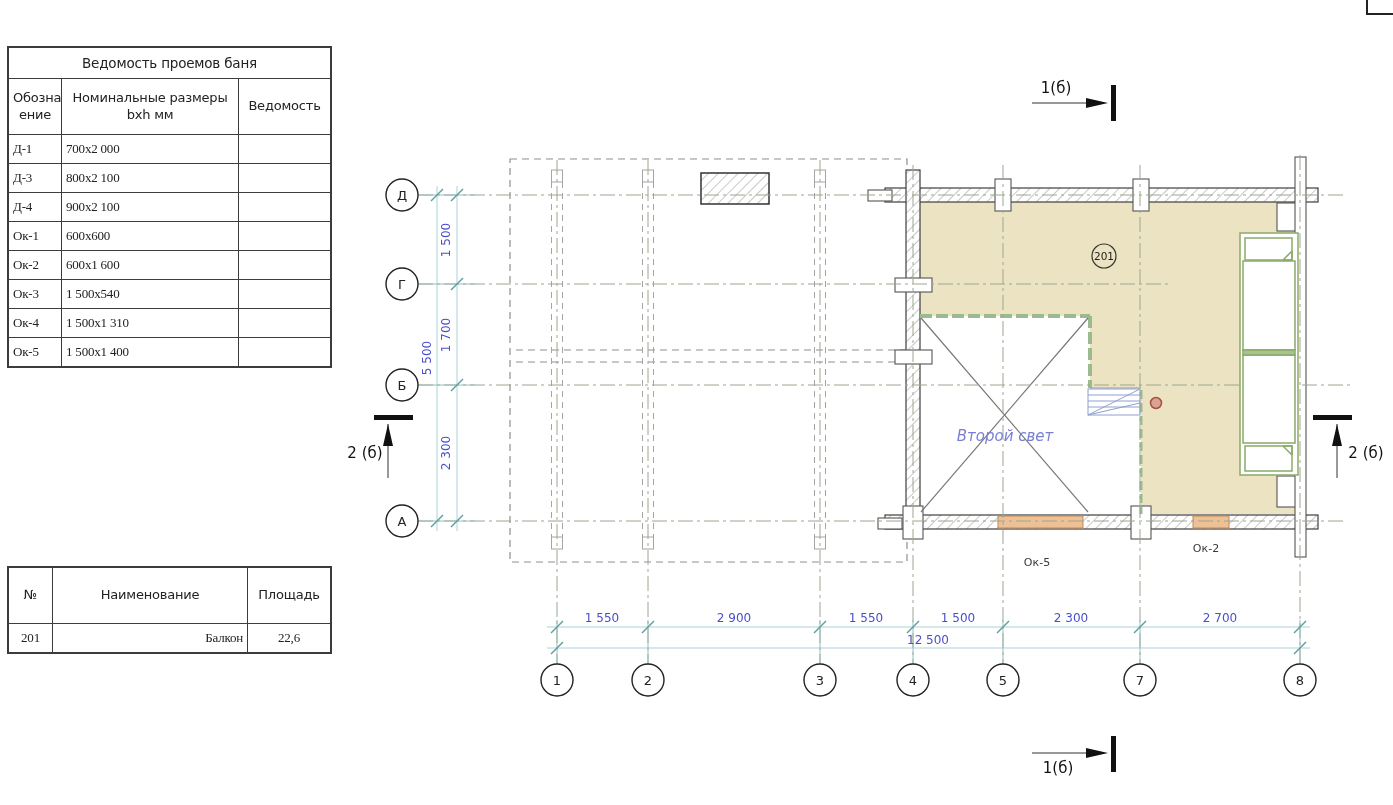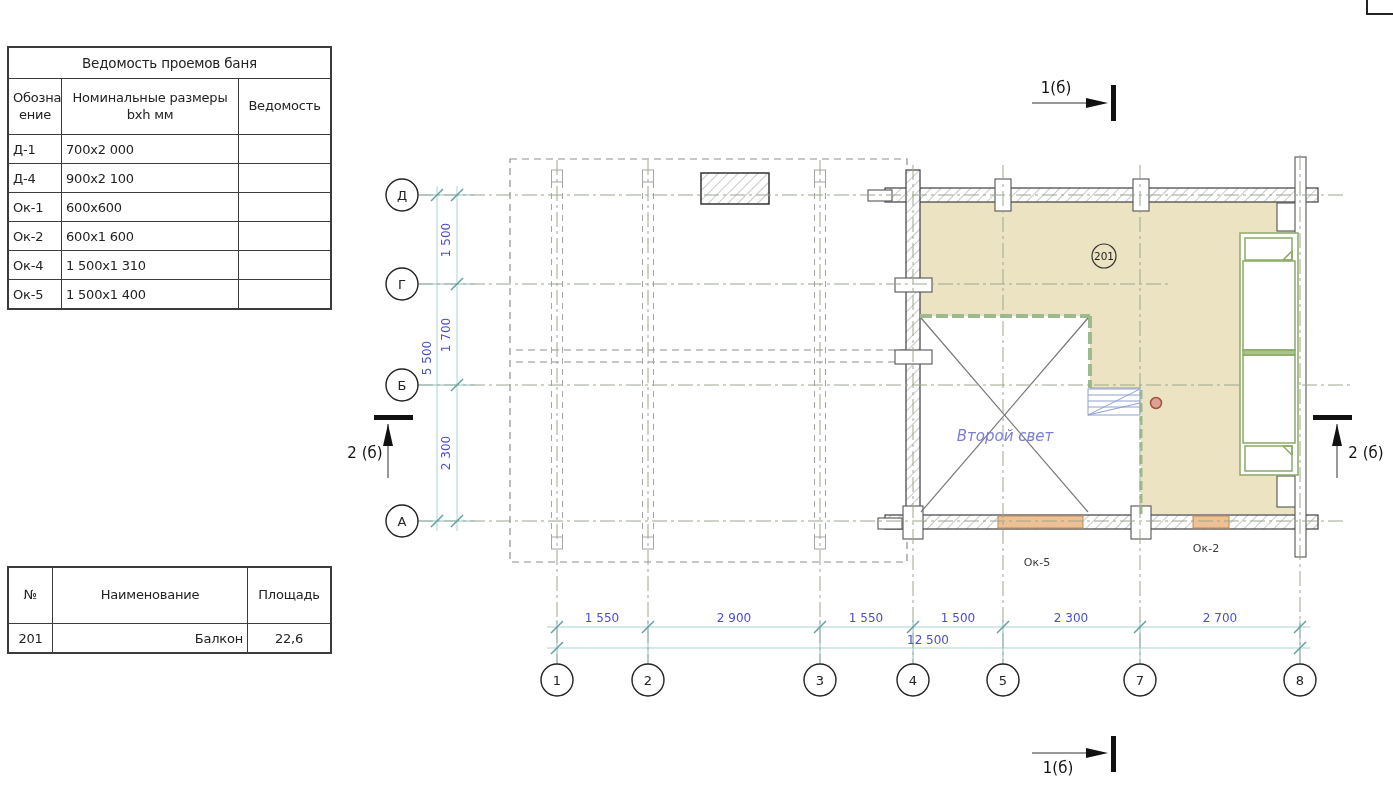--- a/index.html
+++ b/index.html
@@ -7,21 +7,21 @@
           font-family:"DejaVu Sans",sans-serif;color:#2b2b2b;}
   table{border-collapse:collapse;table-layout:fixed;font-size:13px;color:#222;
         font-family:"DejaVu Sans",sans-serif;letter-spacing:-0.2px;}
   td{border:1px solid #3c3c3c;padding:0 4px;overflow:hidden;white-space:nowrap;}
   .tbl{position:absolute;left:8px;}
   .tbl-openings{top:47px;width:322px;}
   .tbl-areas{top:567px;width:322px;}
   .tbl-outer{outline:1px solid #3c3c3c;}
   .t-title{height:30px;text-align:center;font-size:13.5px;}
   .t-head{height:55px;text-align:center;white-space:normal;line-height:1.25;}
-  .t-row td{height:28px;}
+  .t-row td{height:28px;font-family:Liberation Serif, serif;}
   .t-center{text-align:center;}
   .t-left{text-align:right;padding-left:7px;}
   svg{position:absolute;left:0;top:0;}
   svg text{font-family:"DejaVu Sans",sans-serif;}
   .dimtxt{fill:#4a4fc8;font-size:12px;}
   .axistxt{fill:#222;font-size:13px;}
   .sectxt{fill:#111;font-size:15px;}
   .lbltxt{fill:#3a3a3a;font-size:11px;}
 </style>
 </head>
@@ -43,32 +43,42 @@
       <td class="t-head">Обознач ение</td>
       <td class="t-head">Номинальные размеры  bxh  мм</td>
       <td class="t-head">Ведомость</td>
     </tr>
     <tr class="t-row">
           <td>Д-1</td>
           <td>700x2 000</td>
           <td></td>
         </tr>
     <tr class="t-row">
+          <td>Д-3</td>
+          <td>800x2 100</td>
+          <td></td>
+        </tr>
+    <tr class="t-row">
           <td>Д-4</td>
           <td>900x2 100</td>
           <td></td>
         </tr>
     <tr class="t-row">
           <td>Ок-1</td>
           <td>600x600</td>
           <td></td>
         </tr>
     <tr class="t-row">
           <td>Ок-2</td>
           <td>600x1 600</td>
+          <td></td>
+        </tr>
+    <tr class="t-row">
+          <td>Ок-3</td>
+          <td>1 500x540</td>
           <td></td>
         </tr>
     <tr class="t-row">
           <td>Ок-4</td>
           <td>1 500x1 310</td>
           <td></td>
         </tr>
     <tr class="t-row">
           <td>Ок-5</td>
           <td>1 500x1 400</td>

